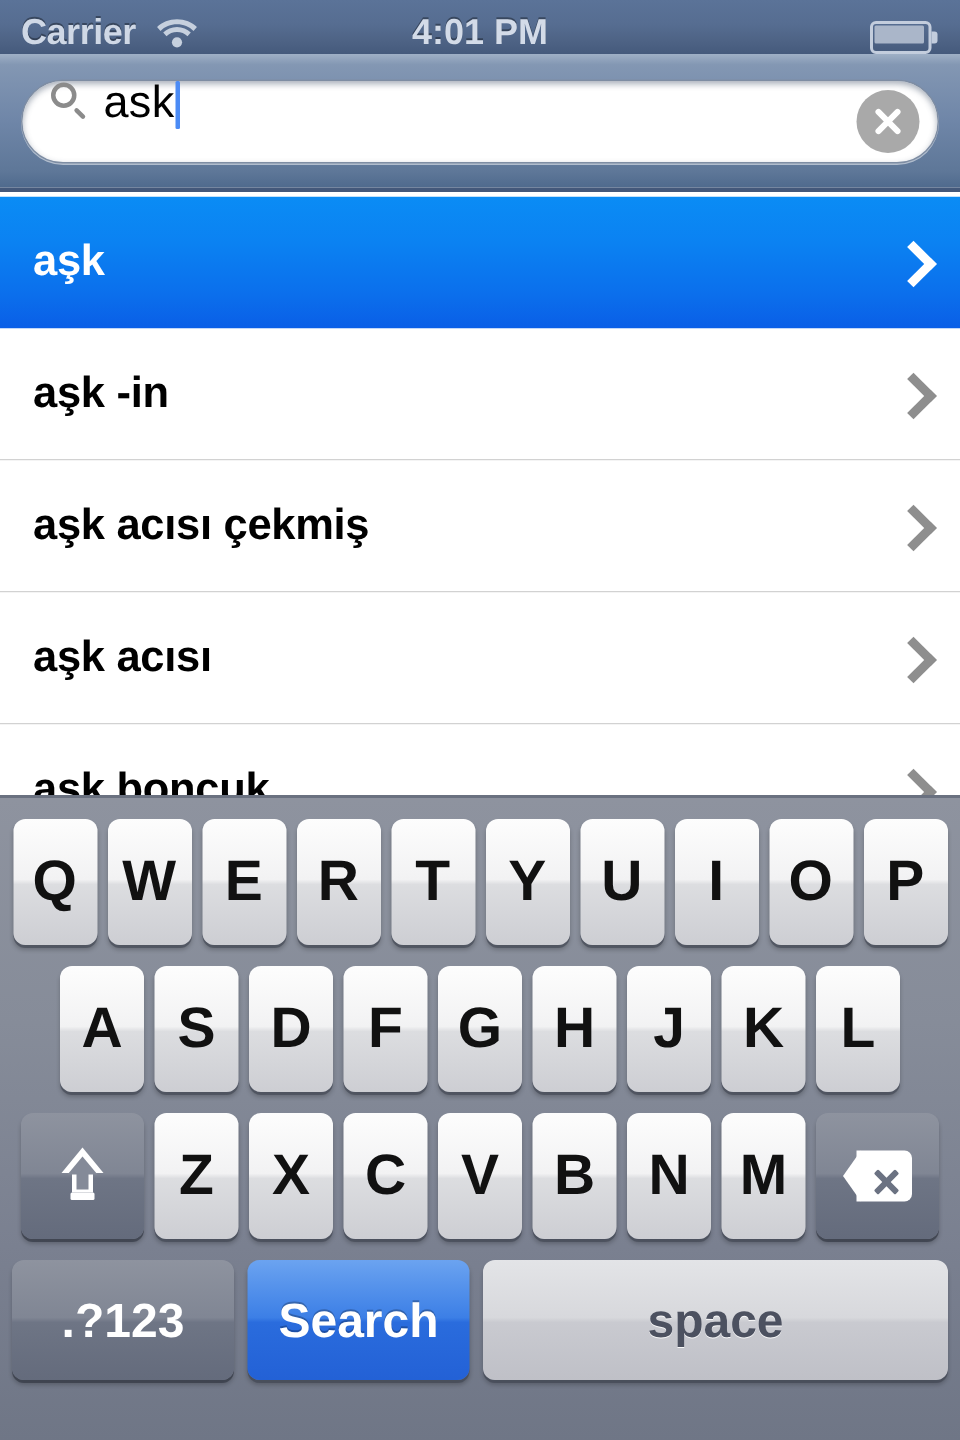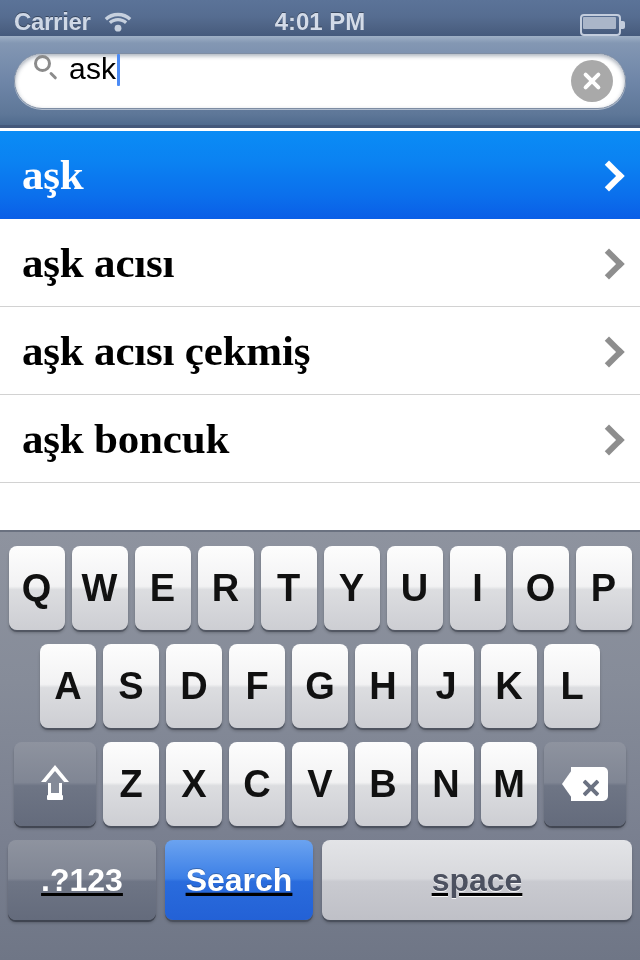--- a/index.html
+++ b/index.html
@@ -97,21 +97,21 @@
   .row {
     position:relative; height:88px; display:flex; align-items:center;
     padding:0 0 0 22px; background:#fff;
     border-bottom:1px solid #d2d2d2;
   }
   .row.selected {
     background:linear-gradient(to bottom,#0a8cf5 0%,#0b82f2 35%,#0b6fec 75%,#0a5fe7 100%);
     border-bottom:1px solid #0a5fe7;
   }
   .row-label {
-    font-size:43px; font-weight:bold; color:#000; letter-spacing:-0.2px;font-family:Liberation Serif, serif;
+    font-size:29px; font-weight:bold; color:#000; letter-spacing:-0.2px;
   }
   .row.selected .row-label { color:#fff; }
   .chev {
     position:absolute; right:26px; top:50%; margin-top:-13px;
     width:16px; height:26px;
   }
   .chev::before {
     content:""; position:absolute; left:0; top:3px;
     width:16px; height:16px;
     border-right:6px solid #8e8e8e; border-top:6px solid #8e8e8e;
@@ -123,21 +123,21 @@
   .keyboard {
     position:absolute; left:0; bottom:0; width:640px; height:430px;
     background:linear-gradient(to bottom,#8e939f 0%,#868c99 35%,#7a8090 70%,#6f7686 100%);
     border-top:2px solid #6a7180;
     padding-top:14px;
   }
   .krow { display:flex; justify-content:center; align-items:center; }
   .krow.r1 { gap:7px; margin-bottom:14px; }
   .krow.r2 { gap:7px; margin-bottom:14px; }
   .krow.r3 { gap:7px; margin-bottom:14px; }
-  .krow.r4 { gap:9px;text-decoration:underline; }
+  .krow.r4 { gap:9px; }
 
   .key {
     width:56px; height:84px; border-radius:8px;
     background:linear-gradient(to bottom,#fdfdfd 0%,#f2f2f3 48%,#dcdde0 52%,#cdced3 100%);
     box-shadow:0 2px 0 rgba(60,65,78,0.55), 0 3px 3px rgba(0,0,0,0.22);
     display:flex; align-items:center; justify-content:center;
     font-size:38px; font-weight:bold; color:#111; line-height:1;
   }
   .krow.r2 { padding-left:0; }
 
@@ -250,28 +250,32 @@
     </div>
   </div>
 
   <div class="list">
 
     <div class="row selected">
       <span class="row-label">aşk</span>
       <span class="chev"></span>
     </div>
 
+    <div class="row">
+      <span class="row-label">aşk -in</span>
+      <span class="chev"></span>
+    </div>
+
+    <div class="row">
+      <span class="row-label">aşk acısı çekmiş</span>
+      <span class="chev"></span>
+    </div>
 
     <div class="row">
       <span class="row-label">aşk acısı</span>
-      <span class="chev"></span>
-    </div>
-
-    <div class="row">
-      <span class="row-label">aşk acısı çekmiş</span>
       <span class="chev"></span>
     </div>
 
     <div class="row">
       <span class="row-label">aşk boncuk</span>
       <span class="chev"></span>
     </div>
 
   </div>
 

